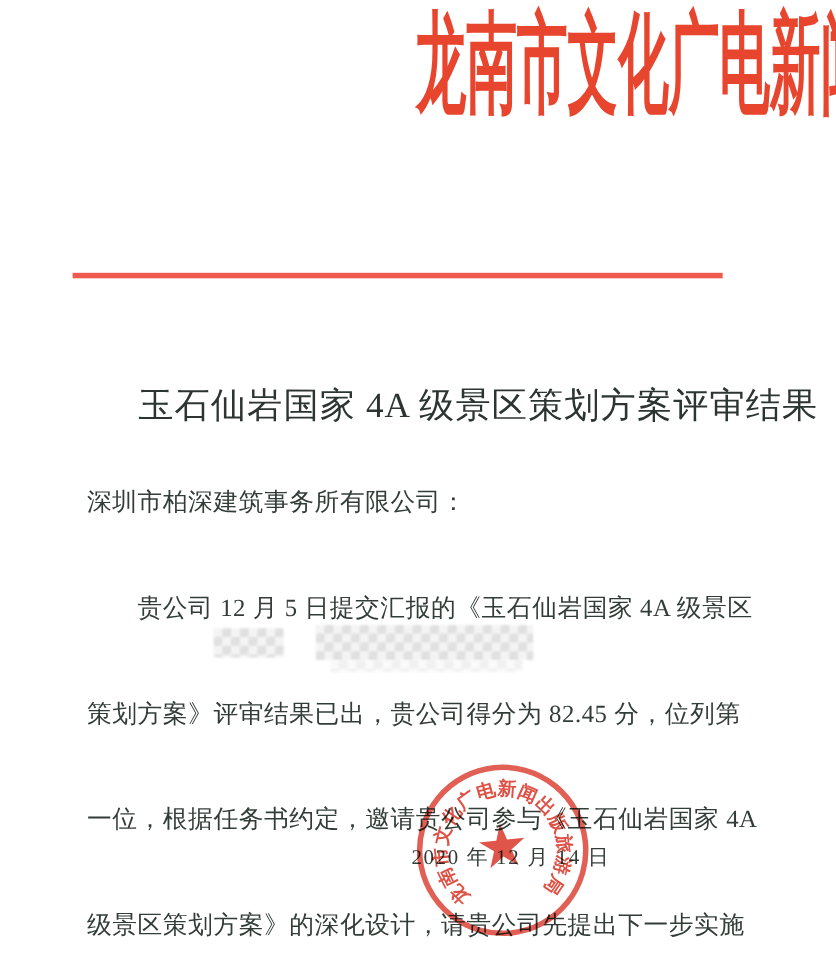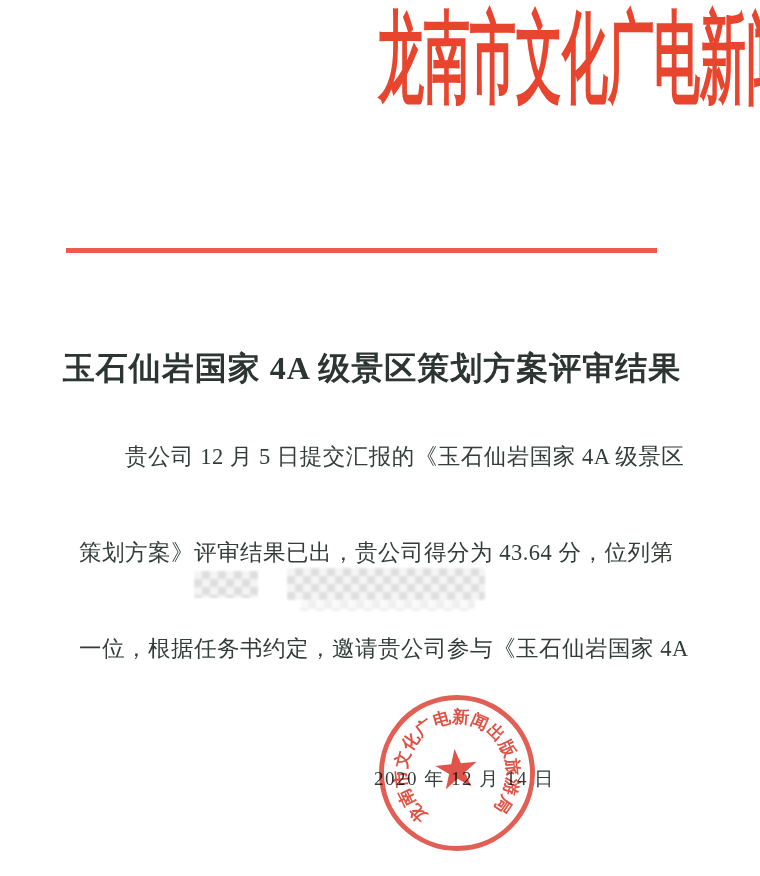--- a/index.html
+++ b/index.html
@@ -30,23 +30,23 @@
   
   .red-rule {
     position:absolute; left:66px; top:248px;
     width:591px; height:5px;
     background:#ef5a4e;
   }
 
   
   .doc-title {
     position:absolute; left:0; top:268px; width:744px;
-    text-align:center;
+    text-align:right;
     font-size:32px; line-height:40px;
-    font-weight:bold;
+    font-weight:normal;
     color:#2c3531;
     letter-spacing:1px;
     white-space:pre;
   }
 
   
   .body-block {
     position:absolute; left:79px; top:377px; width:620px;
     font-size:22.5px; line-height:32px;
     color:#333d38;
@@ -117,23 +117,25 @@
     <span class="letterhead-text">龙南市文化广电新闻出版旅游局</span>
   </div>
 
   <div class="red-rule"></div>
 
   <div class="doc-title">
     <div>玉石仙岩国家 4A 级景区策划方案评审结果</div>
   </div>
 
   <div class="body-block">
+    <div class="body-line">深圳市柏深建筑事务所有限公司：</div>
     <div class="body-line">　　贵公司 12 月 5 日提交汇报的《玉石仙岩国家 4A 级景区</div>
-    <div class="body-line">策划方案》评审结果已出，贵公司得分为 43.64 分，位列第</div>
+    <div class="body-line">策划方案》评审结果已出，贵公司得分为 82.45 分，位列第</div>
     <div class="body-line">一位，根据任务书约定，邀请贵公司参与《玉石仙岩国家 4A</div>
+    <div class="body-line">级景区策划方案》的深化设计，请贵公司先提出下一步实施</div>
     
     
     
     
     
     
   </div>
 
   <div class="mosaic mosaic-1"></div>
   <div class="mosaic mosaic-2"></div>

